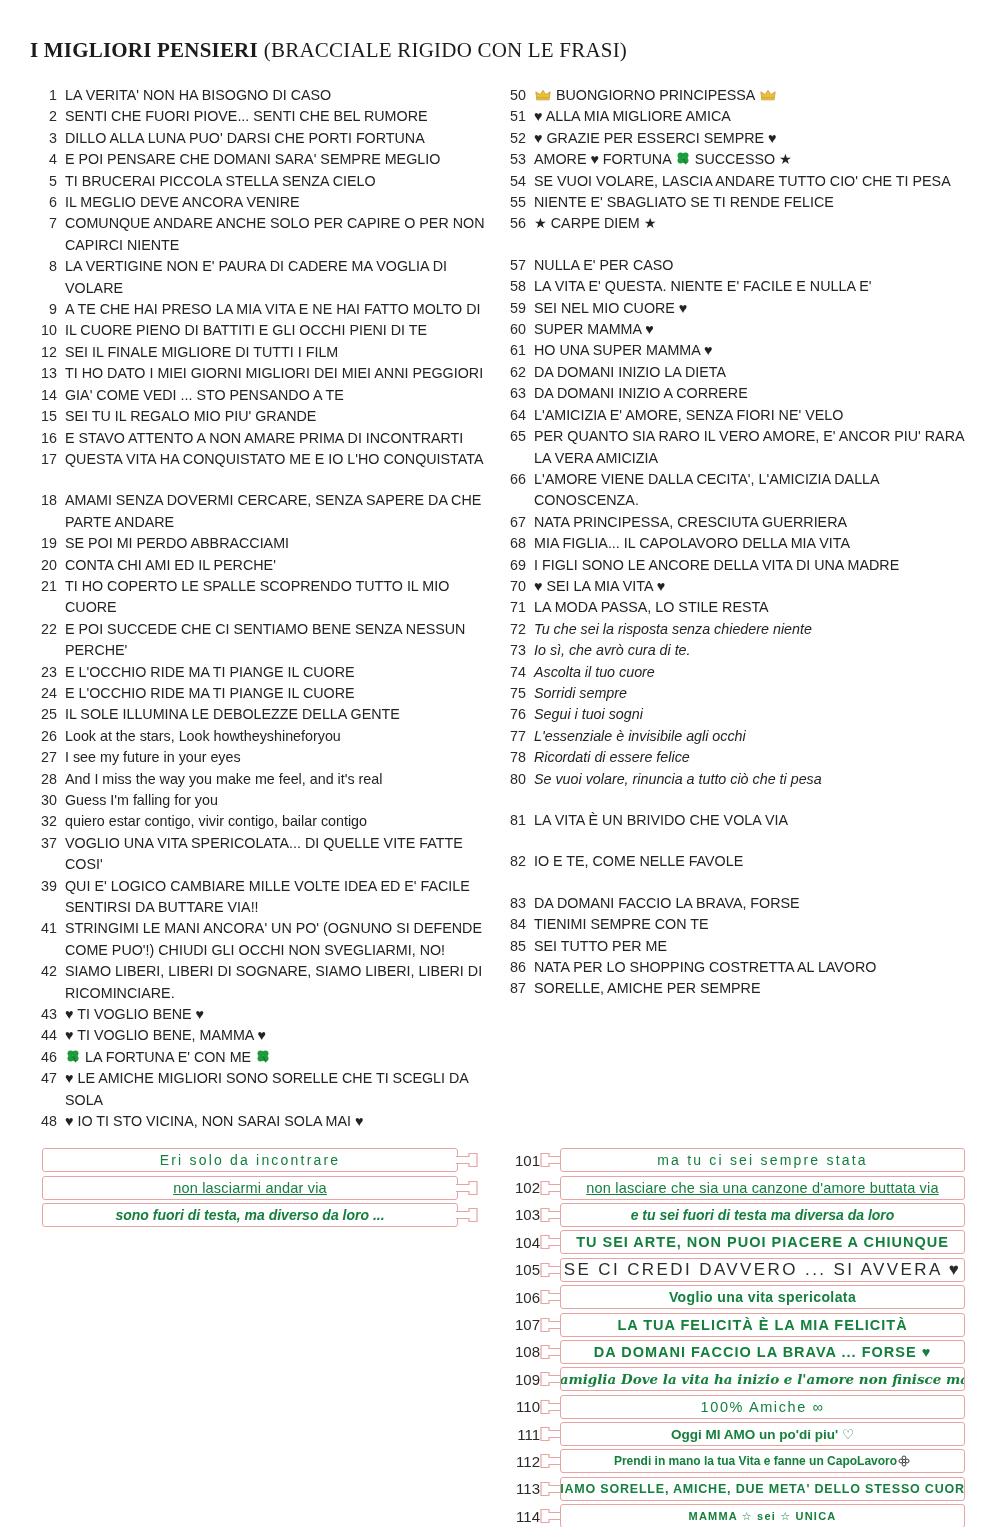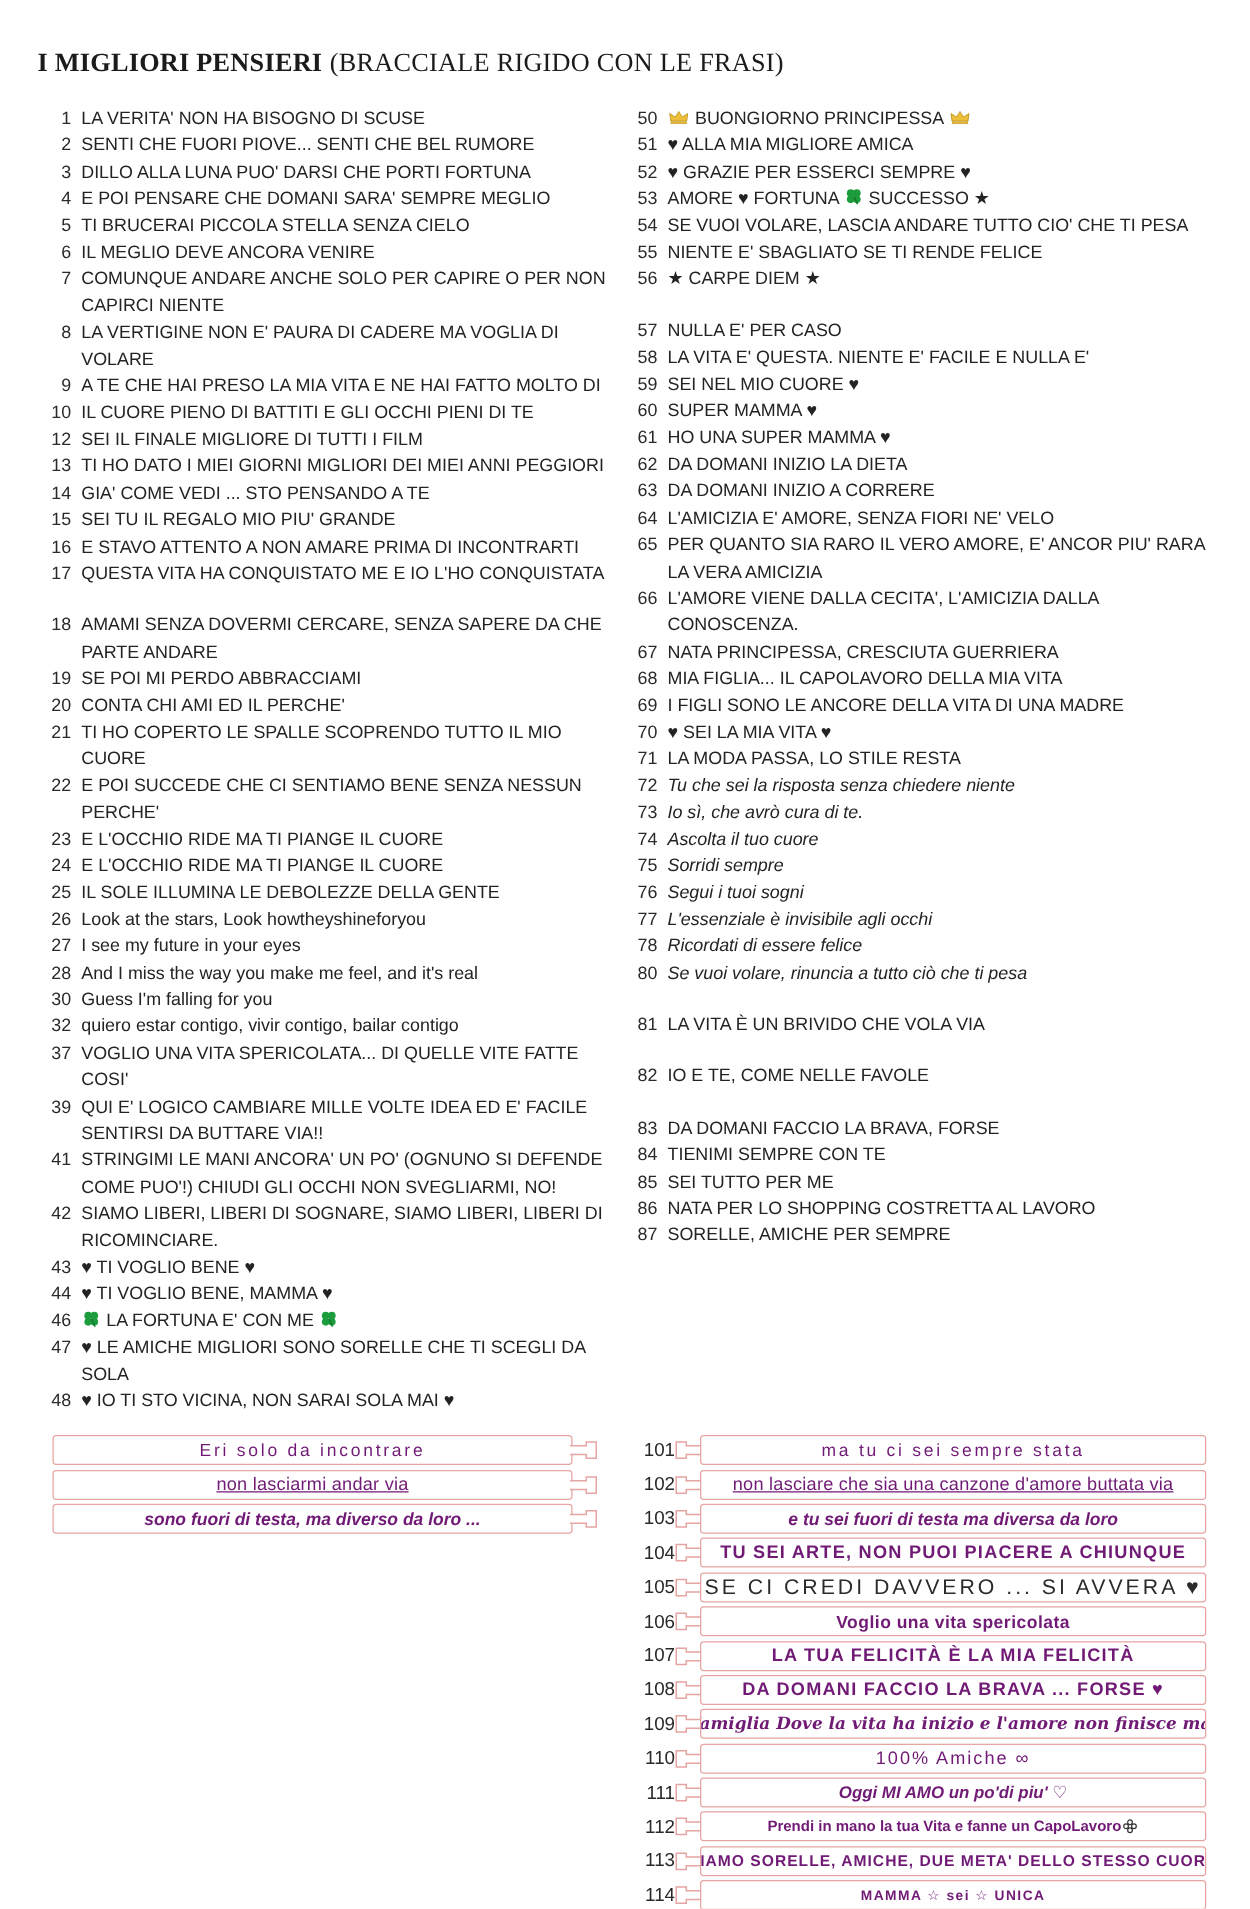--- a/index.html
+++ b/index.html
@@ -28,53 +28,53 @@
   .icw{display:inline-block;vertical-align:-1px;line-height:0;margin:0 1px;}
   .icw svg{display:inline-block;}
 
   .bracelets{margin-top:14px;padding-left:42px;padding-right:35px;}
   .b-row{display:grid;grid-template-columns:436px 62px 1fr;align-items:center;height:27.4px;}
   .b-num{text-align:right;font-size:15px;color:#2a2a2a;}
   .b-left-wrap,.b-right-wrap{display:flex;align-items:center;min-width:0;}
   .b-box{
     flex:1;min-width:0;height:22px;border:1.3px solid var(--pink,#e6a5a2);
     border-radius:3px;display:flex;align-items:center;justify-content:center;
-    background:#fff;color:#701a75;white-space:nowrap;overflow:hidden;padding:0 6px;
+    background:#fff;color:#15803d;white-space:nowrap;overflow:hidden;padding:0 6px;
   }
   .clasp{flex:none;}
   .b-left-wrap .b-box{margin-right:-2px;}
   .b-right-wrap .b-box{margin-left:-2px;}
 
   
   .f-spaced{font-size:14px;letter-spacing:2.2px;}
   .f-narrow{font-size:14.5px;letter-spacing:.2px;font-weight:500;text-decoration:underline;}
   .f-comic{font-size:14px;font-weight:bold;font-style:italic;}
   .f-capsbold{font-size:14.5px;font-weight:bold;letter-spacing:1px;}
   .f-lightcaps{font-size:17px;letter-spacing:2.4px;color:#2b2b2b;}
   .f-bold{font-size:14px;font-weight:bold;letter-spacing:.4px;}
   .f-script{font-family:"DejaVu Serif","Liberation Serif",serif;font-style:italic;font-weight:bold;font-size:13.5px;}
   .f-plain{font-size:14.5px;letter-spacing:1.6px;}
-  .f-mixeditalic{font-size:13.5px;font-style:italic;font-weight:bold;}
+  .f-mixeditalic{font-size:13.5px;font-weight:bold;}
   .f-hand{font-size:12px;font-weight:bold;}
   .f-comiccaps{font-size:12.5px;font-weight:bold;letter-spacing:.8px;}
   .f-roundbold{font-size:11px;font-weight:bold;letter-spacing:1.2px;}
 </style>
 </head>
 <body style="--pink: #e6a5a2; --ink: #1f1f1f;">
 
 <div class="page">
   <div class="title">
     <span class="t-main">I MIGLIORI PENSIERI</span><span class="t-sub">(BRACCIALE RIGIDO CON LE FRASI)</span>
   </div>
 
   <div class="columns">
     <div class="col-left" id="col-left">
         <div class="item">
           <span class="num">1</span>
-          <span class="txt">LA VERITA' NON HA BISOGNO DI SCUSE</span>
+          <span class="txt">LA VERITA' NON HA BISOGNO DI CASO</span>
         </div>
         <div class="item">
           <span class="num">2</span>
           <span class="txt">SENTI CHE FUORI PIOVE... SENTI CHE BEL RUMORE</span>
         </div>
         <div class="item">
           <span class="num">3</span>
           <span class="txt">DILLO ALLA LUNA PUO' DARSI CHE PORTI FORTUNA</span>
         </div>
         <div class="item">

